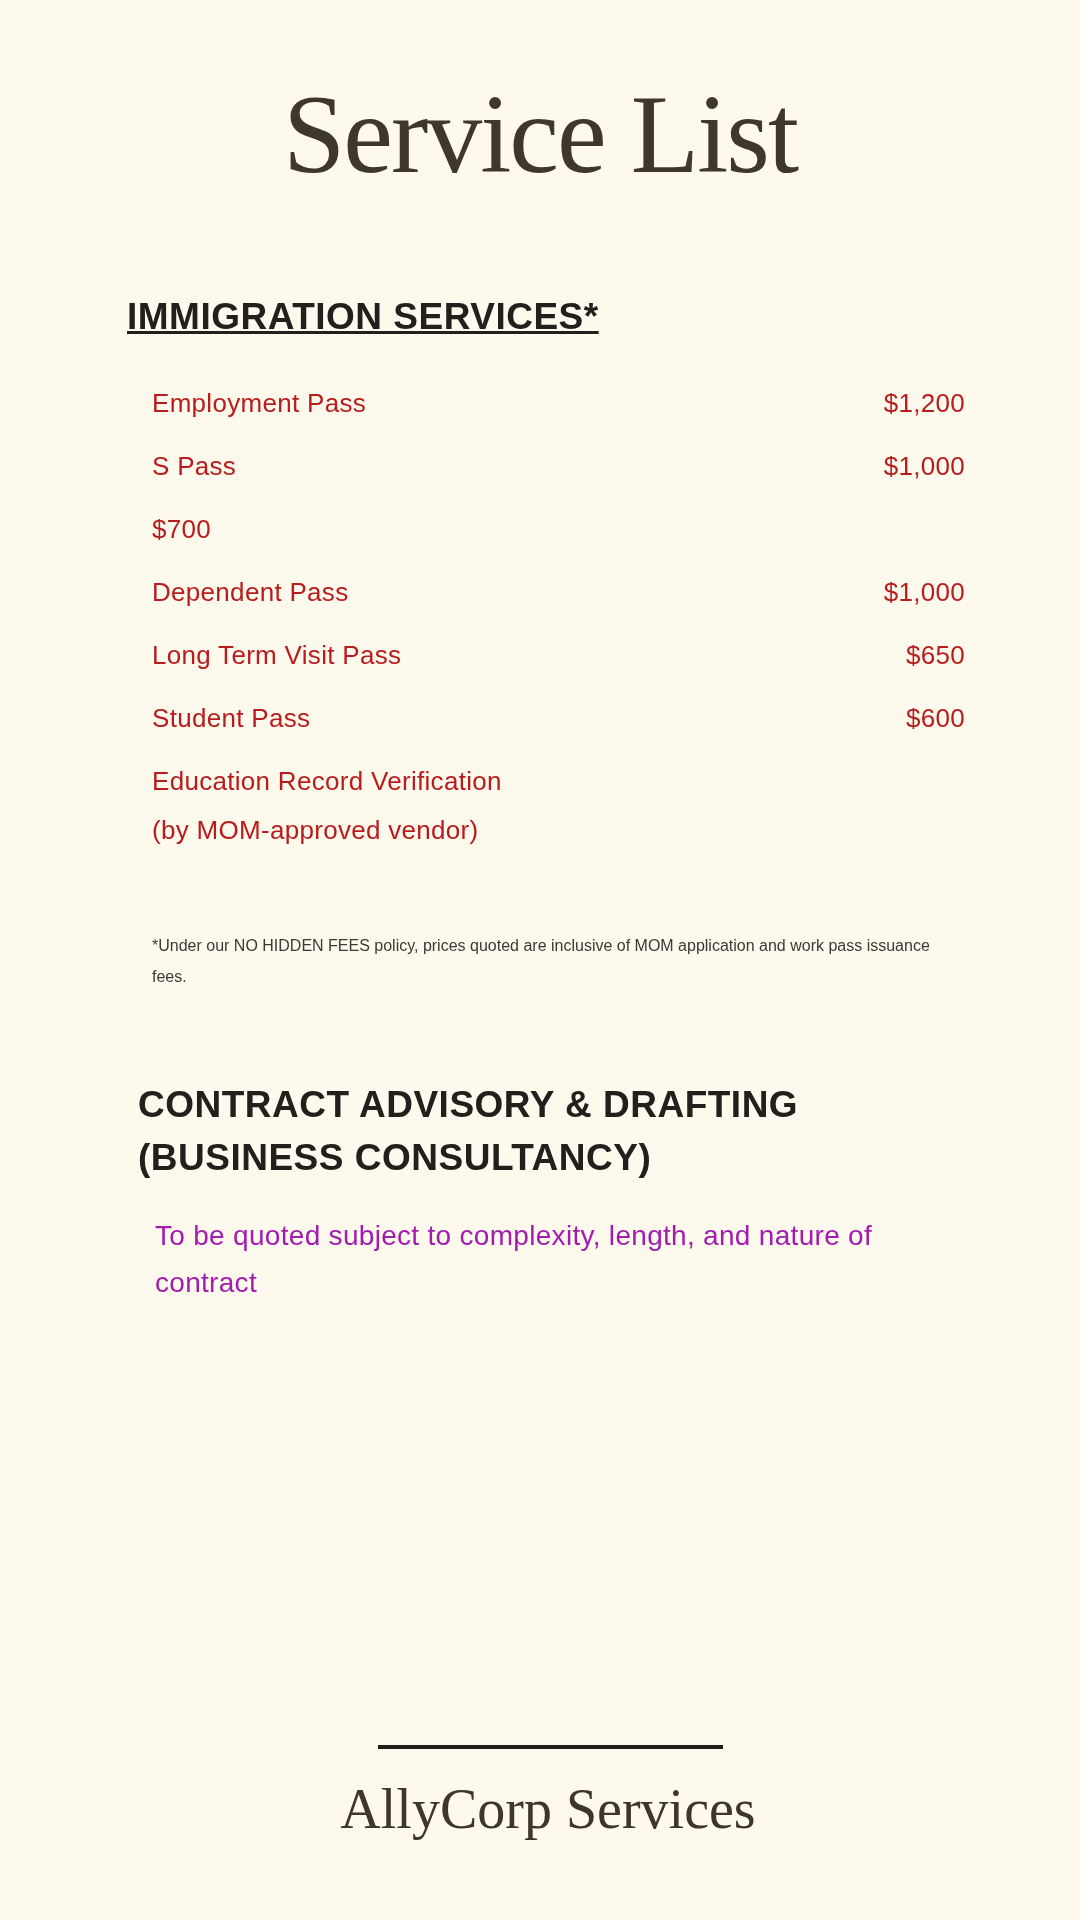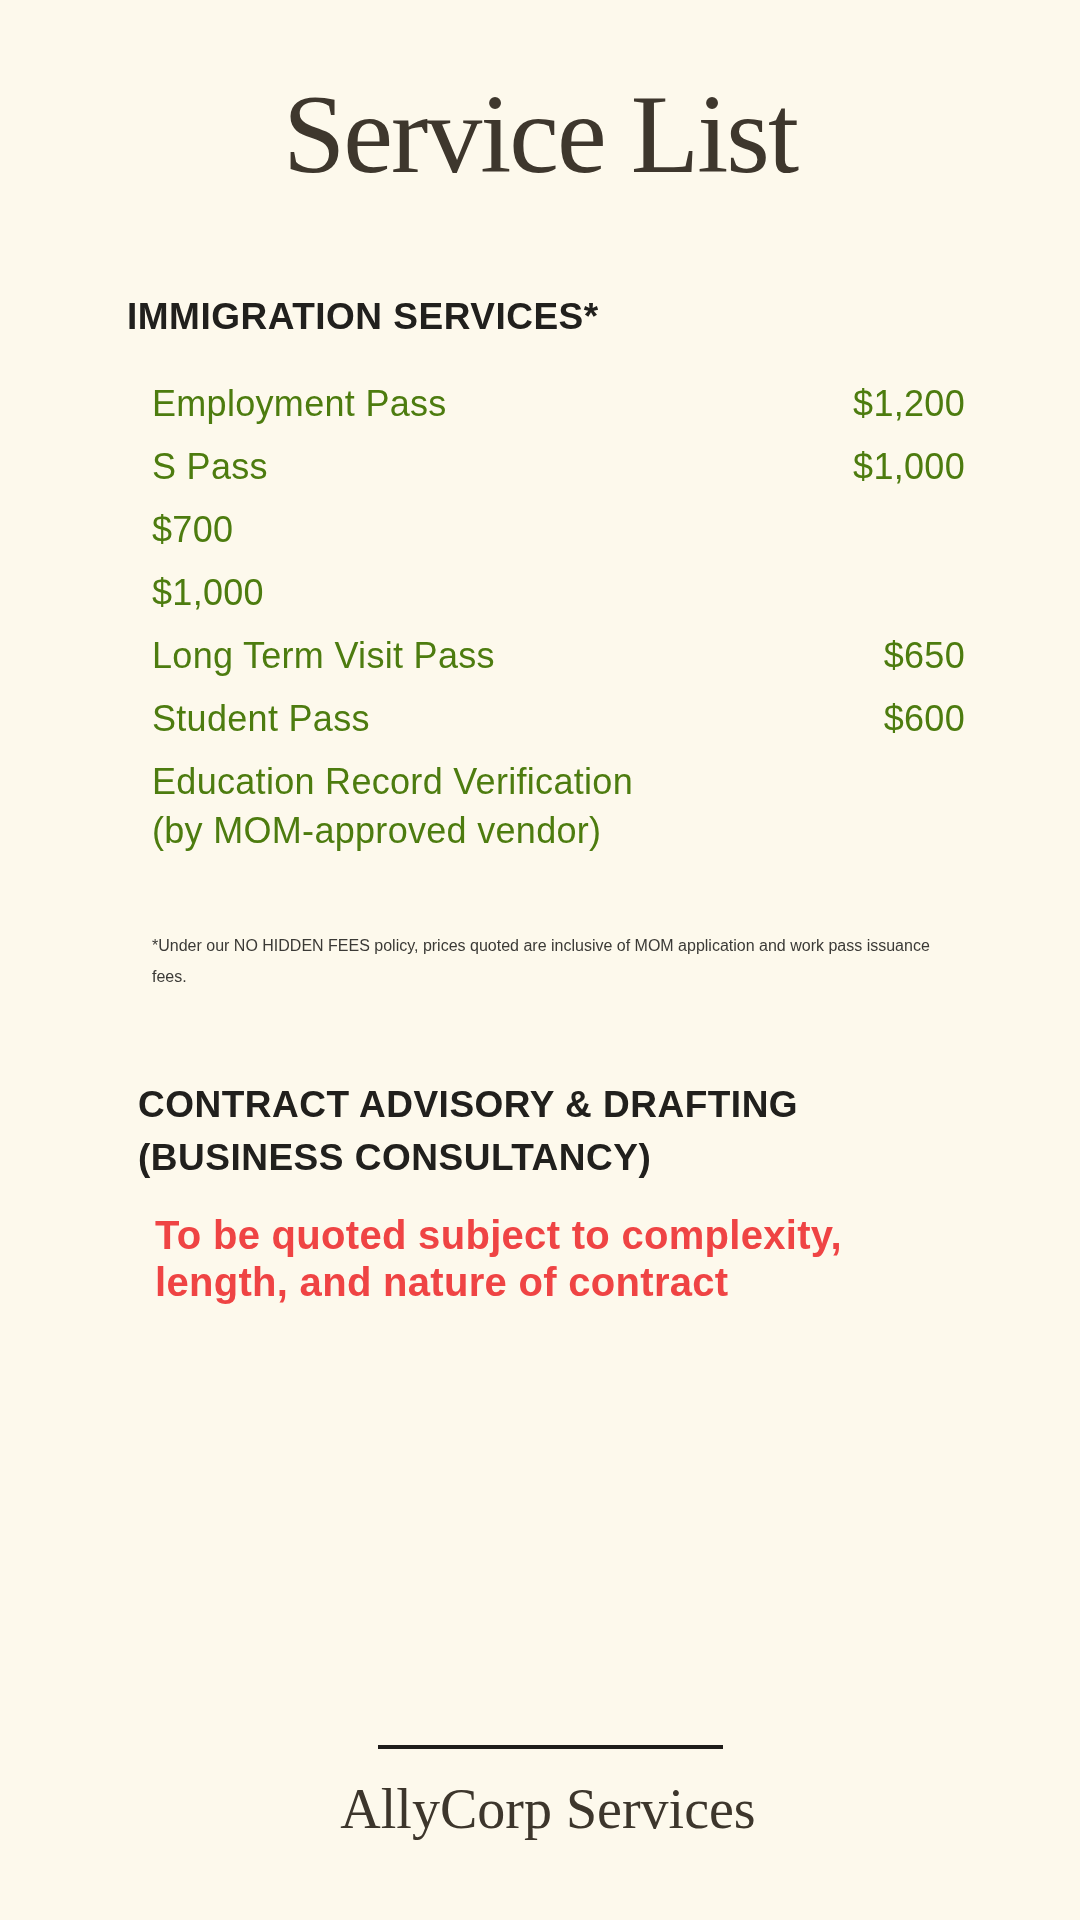--- a/index.html
+++ b/index.html
@@ -30,37 +30,37 @@
   }
 
   .sec-heading {
     margin: 0;
     font-size: 37px;
     font-weight: 600;
     letter-spacing: 0.5px;
     color: #21201d;
   }
 
-  #imm-heading { position: absolute; left: 127px; top: 296px; }
+  #imm-heading { position: absolute; left: 127px; top: 296px; text-decoration: underline; }
 
   .price-list {
     position: absolute;
     left: 152px;
     top: 372px;
     width: 813px; 
   }
   .row {
     display: flex;
     justify-content: space-between;
     align-items: center;
     height: 63px;
-    font-size: 36px;
+    font-size: 26px;
     font-weight: 300;
     letter-spacing: 0.3px;
-    color: #4d7c0f;
+    color: #b91c1c;
   }
   .row .price { text-align: right; white-space: nowrap; }
   .row-multi {
     height: auto;
     align-items: flex-start;
     padding-top: 7px;
   }
   .row-multi .label-stack div { line-height: 49px; }
   .row-multi .price { line-height: 49px; }
 
@@ -83,25 +83,25 @@
     line-height: 53px;
   }
   .heading-line { display: block; }
 
   .body-text {
     position: absolute;
     left: 155px;
     top: 1212px;
     width: 810px;
     margin: 0;
-    font-size: 40px;
-    font-weight: 700;
+    font-size: 28px;
+    font-weight: 400;
     line-height: 47px;
     letter-spacing: 0.3px;
-    color: #ef4444;
+    color: #a21caf;
   }
 
   .divider {
     position: absolute;
     left: 378px;
     top: 1745px;
     width: 345px;
     height: 4px;
     background: #1f1d1a;
   }
@@ -136,20 +136,21 @@
         <span class="price">$1,200</span>
       </div>
       <div class="row">
         <span class="label">S Pass</span>
         <span class="price">$1,000</span>
       </div>
       <div class="row">
         <span class="price">$700</span>
       </div>
       <div class="row">
+        <span class="label">Dependent Pass</span>
         <span class="price">$1,000</span>
       </div>
       <div class="row">
         <span class="label">Long Term Visit Pass</span>
         <span class="price">$650</span>
       </div>
       <div class="row">
         <span class="label">Student Pass</span>
         <span class="price">$600</span>
       </div>

